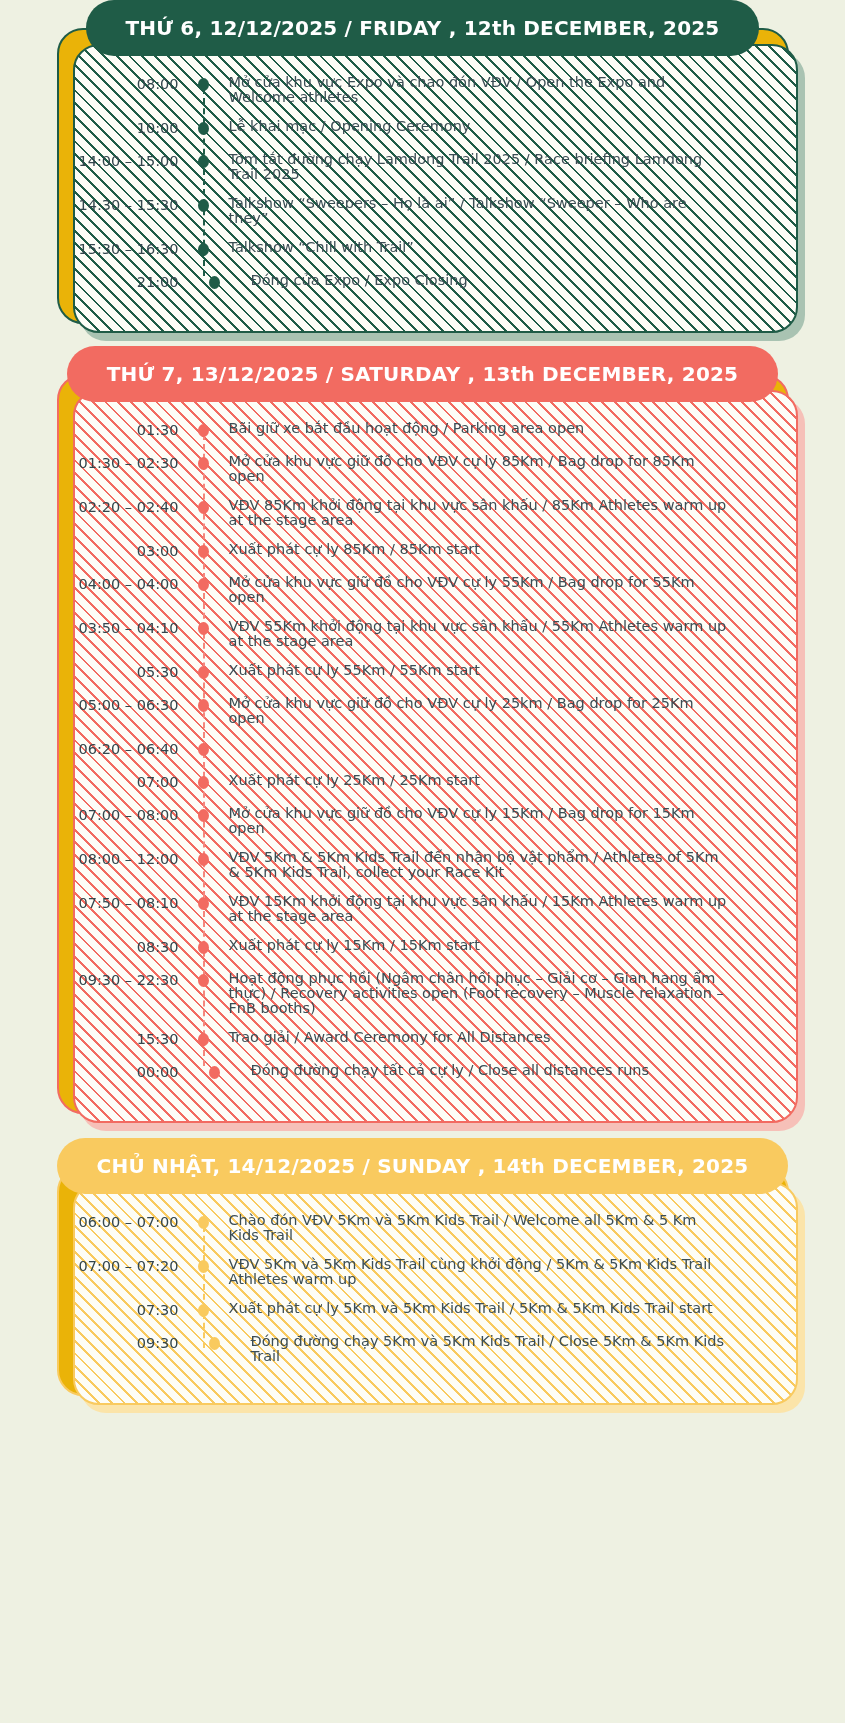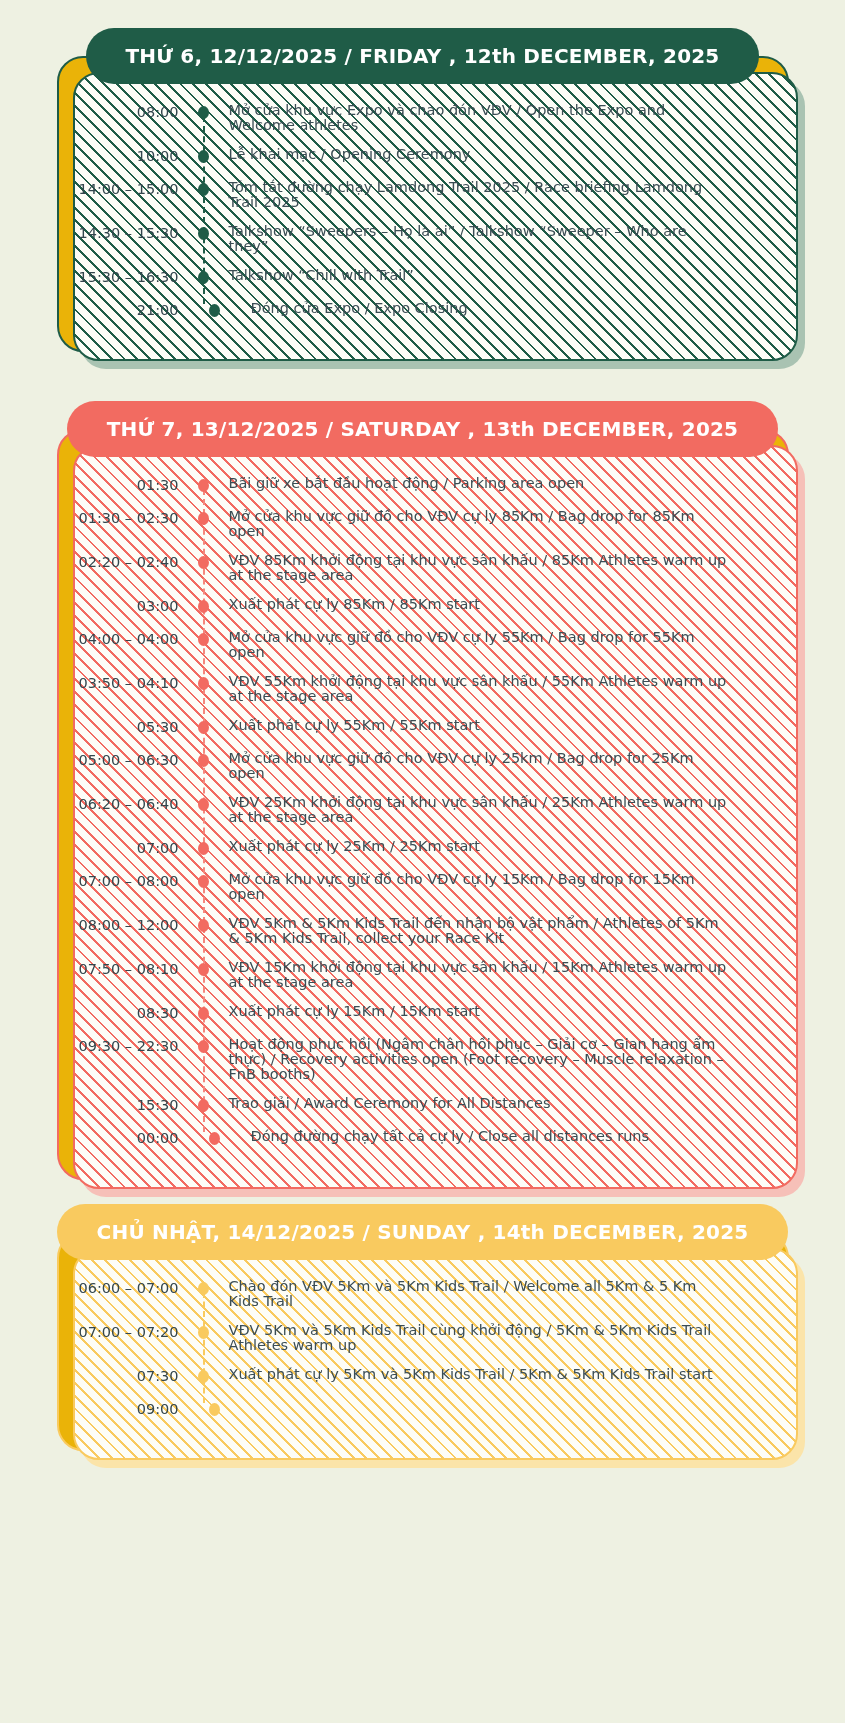--- a/index.html
+++ b/index.html
@@ -4,28 +4,28 @@
 <style>
   * { box-sizing: border-box; }
   html, body { margin: 0; padding: 0; }
   body {
     width: 845px;
     min-height: 1723px;
     background: #EEF1E2;
     font-family: "DejaVu Sans", "Liberation Sans", sans-serif;
     color: #3B4D54;
   }
-  .page { padding-top: 28px; }
+  .page { }
 
   .section {
     width: 732px;
     margin: 0 auto;
     position: relative;
   }
-  .section + .section { margin-top: 49px; }
+  .section + .section { margin-top: 22px; }
   .section.sunday { margin-top: 24px; }
 
   .pill {
     position: relative;
     z-index: 2;
     width: fit-content;
     margin: 0 auto -28px auto;
     height: 56px;
     padding: 0 40px;
     background: var(--accent);
@@ -241,21 +241,20 @@
       <span class="event-dot"></span>
     </div>
     <div class="event-text">Mở cửa khu vực giữ đồ cho VĐV cự ly 25km / Bag drop for 25Km open</div>
   </div>
 
   <div class="event-row">
     <div class="event-time">06:20 – 06:40</div>
     <div class="event-marker">
       <span class="event-dot"></span>
     </div>
-    <div class="event-text">VĐV 25Km khởi động tại khu vực sân khấu / 25Km Athletes warm up at the stage area</div>
   </div>
 
   <div class="event-row">
     <div class="event-time">07:00</div>
     <div class="event-marker">
       <span class="event-dot"></span>
     </div>
     <div class="event-text">Xuất phát cự ly 25Km / 25Km start</div>
   </div>
 
@@ -342,22 +341,23 @@
 
   <div class="event-row">
     <div class="event-time">07:30</div>
     <div class="event-marker">
       <span class="event-dot"></span>
     </div>
     <div class="event-text">Xuất phát cự ly 5Km và 5Km Kids Trail / 5Km &amp; 5Km Kids Trail start</div>
   </div>
 
   <div class="event-row">
-    <div class="event-time">09:00</div>
-    <div class="event-marker">
-      <span class="event-dot"></span>
-    </div>
+    <div class="event-time">09:30</div>
+    <div class="event-marker">
+      <span class="event-dot"></span>
+    </div>
+    <div class="event-text">Đóng đường chạy 5Km và 5Km Kids Trail / Close 5Km &amp; 5Km Kids Trail</div>
   </div>
 </div>
     </div>
   </section>
 </div>
 </div>
 
 </body></html>

